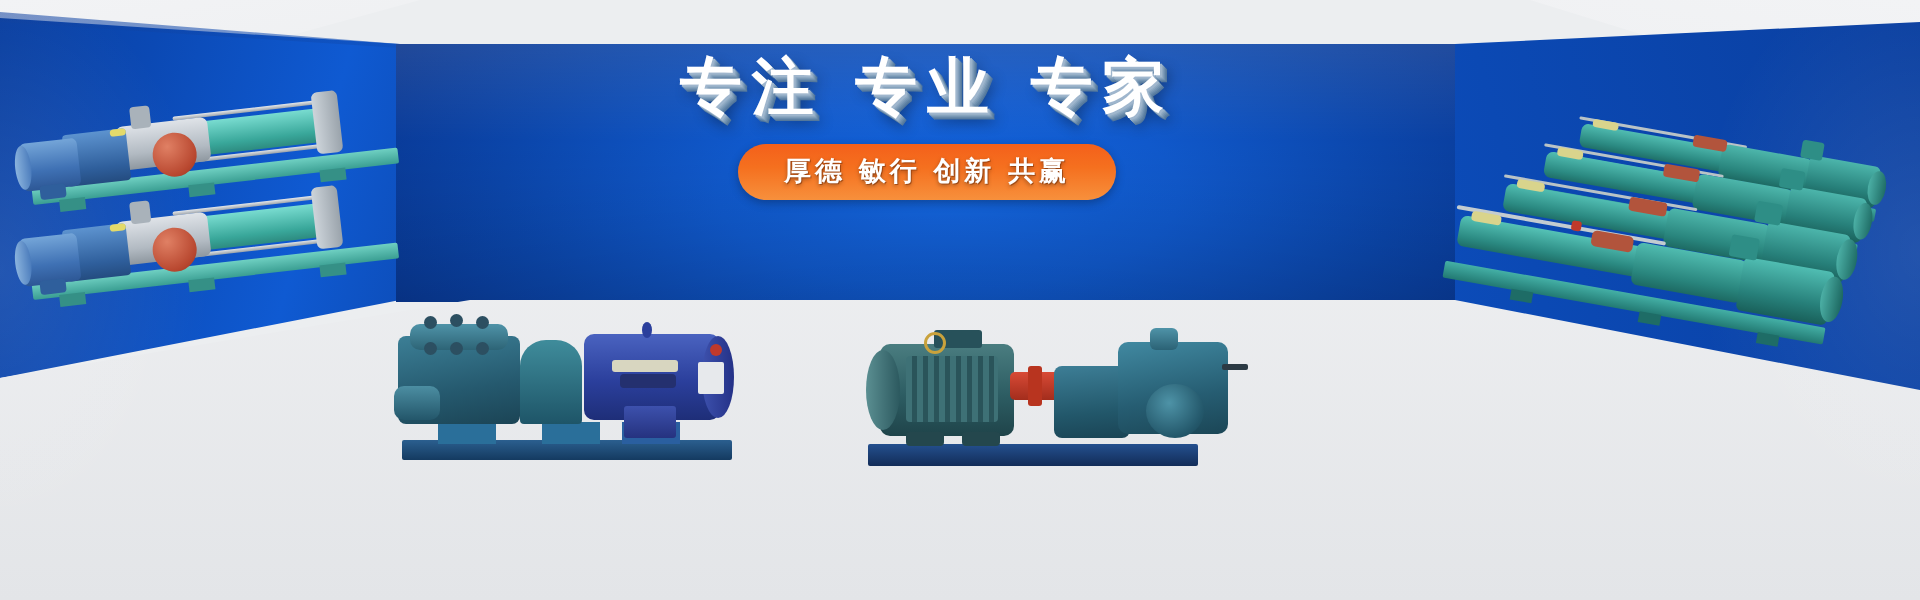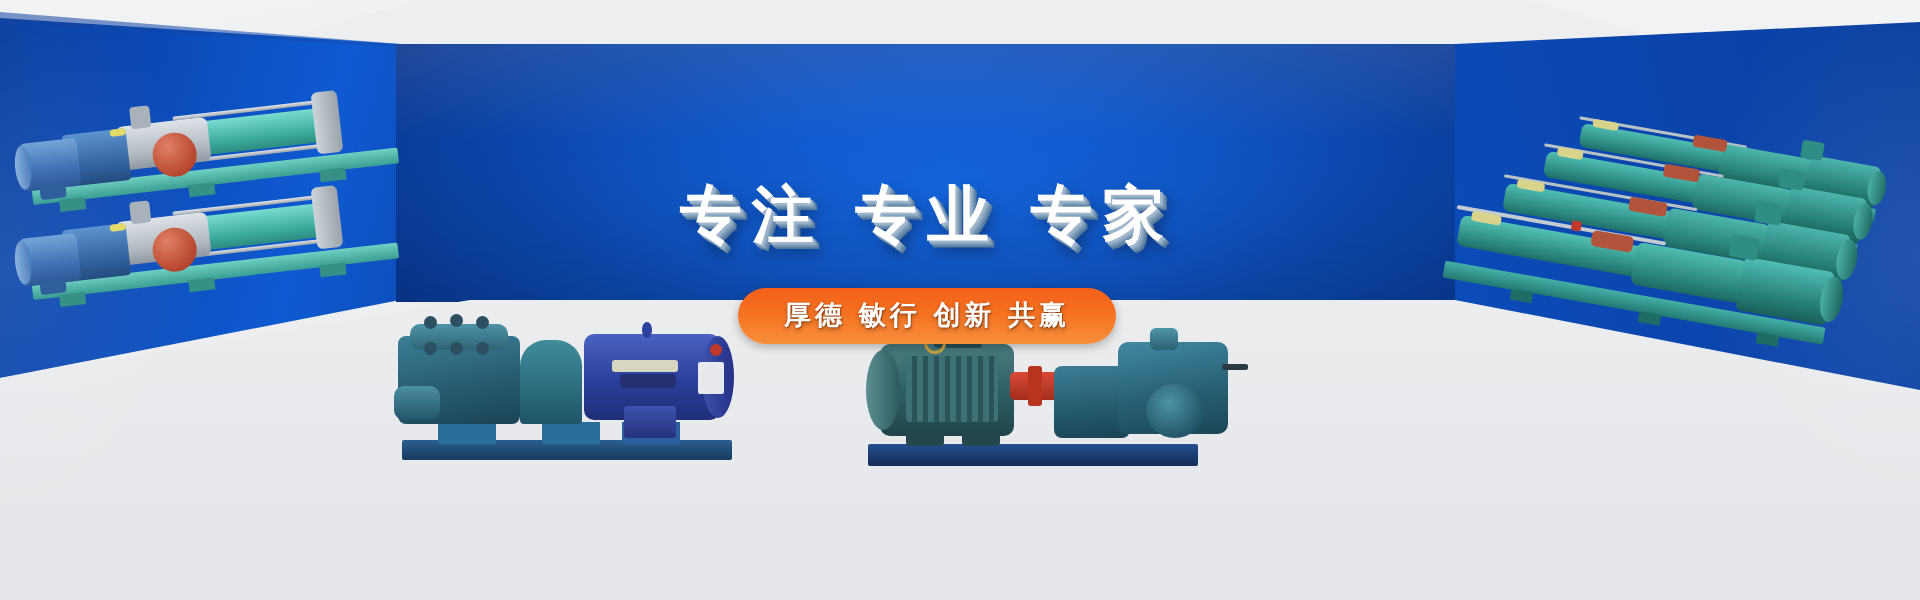--- a/index.html
+++ b/index.html
@@ -40,34 +40,34 @@
     clip-path:polygon(1455px 44px, 1920px 22px, 1920px 392px, 1455px 302px);}
 
   
   .vig-l{position:absolute;left:0;top:0;width:260px;height:600px;
     background:radial-gradient(ellipse 300px 420px at 0% 45%, rgba(255,255,255,.10), rgba(255,255,255,0) 70%);pointer-events:none;}
   .vig-r{position:absolute;right:0;top:0;width:300px;height:600px;
     background:radial-gradient(ellipse 320px 420px at 100% 42%, rgba(255,255,255,.10), rgba(255,255,255,0) 70%);pointer-events:none;}
 
   
   .copy{position:absolute;left:396px;top:44px;width:1062px;height:300px;
-        display:flex;flex-direction:column;align-items:center;justify-content:flex-end;
-        padding-top:12px;box-sizing:border-box;gap:32px;}
+        display:flex;flex-direction:column;align-items:center;justify-content:flex-start;
+        padding-top:12px;box-sizing:border-box;}
 
   .headline{
     font-family:"DejaVu Sans","Liberation Sans",sans-serif;
     font-size:62px;font-weight:bold;letter-spacing:.16em;color:#ffffff;line-height:1;
     text-shadow:
       2px 2px 0 #9fb6cd, 3px 3px 0 #8ea9c2, 4px 4px 0 #7e9cb8,
       5px 5px 0 #6e8fae, 6px 6px 0 #5f82a4, 7px 7px 0 #54789c,
       8px 9px 14px rgba(0,0,0,.45);
     white-space:nowrap;
   }
 
-  .pill{margin-top:10px;
+  .pill{margin-top:26px;
     background:linear-gradient(180deg,#f4601a 0%,#f5701f 42%,#f7903c 100%);
     border-radius:30px;padding:9px 46px 11px;box-shadow:0 3px 10px rgba(0,0,0,.28);}
   .pill-text{font-family:"DejaVu Sans","Liberation Sans",sans-serif;
     font-size:27px;font-weight:bold;letter-spacing:.14em;color:#fff;white-space:nowrap;
     text-shadow:1px 1px 0 rgba(120,50,10,.55), 0 2px 4px rgba(0,0,0,.35);}
 
   .subline{margin-top:26px;
     font-family:"DejaVu Sans","Liberation Sans",sans-serif;
     font-size:31px;font-weight:bold;letter-spacing:.12em;color:#ffffff;white-space:nowrap;
     text-shadow:0 2px 5px rgba(0,0,0,.40);}

